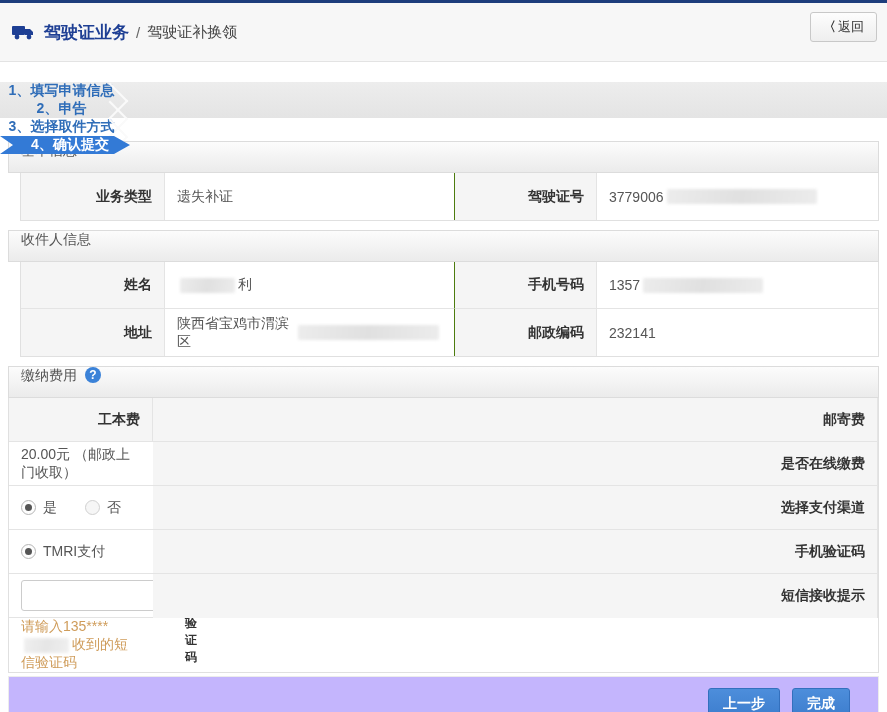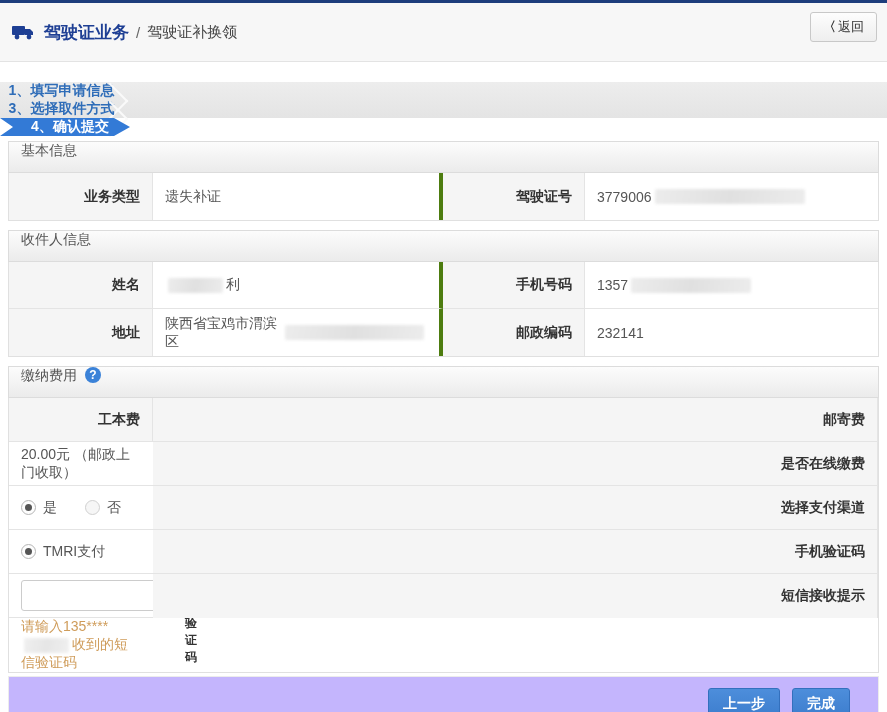--- a/index.html
+++ b/index.html
@@ -59,33 +59,33 @@
     height: 32px; background: linear-gradient(#fcfcfc, #ebebeb);
     border: 1px solid #dcdcdc; display: flex; align-items: flex-start;
     padding: 0 12px; color: #555; font-size: 14px;
   }
   .help-icon {
     width: 16px; height: 16px; border-radius: 50%; background: #3b82d8;
     color: #fff; font-size: 12px; font-weight: bold; line-height: 16px;
     text-align: center; margin-left: 8px; cursor: pointer; display: inline-block;
   }
   .tbl { border: 1px solid #e0e0e0; border-top: none; }
-  .grid2 { display: grid; grid-template-columns: 144px 290px 142px 1fr; }
+  .grid2 { display: grid; grid-template-columns: 144px 290px 142px 1fr; margin-left: 12px; }
   .grid1 { display: grid; grid-template-columns: 144px 1fr; }
   .cell {
     min-height: 47px; display: flex; align-items: center;
     border-bottom: 1px solid #e4e4e4; padding: 0 12px;
   }
   .grid1 .cell { min-height: 44px; }
   .tbl .row-last .cell, .tbl .cell.last-row { border-bottom: none; }
   .lbl {
     background: #f5f5f5; justify-content: flex-end; font-weight: bold;
     color: #333; border-right: 1px solid #e4e4e4; text-align: right;
   }
-  .val { color: #555; border-right: 4px solid #4d7c0f; }
+  .val { color: #555; border-right: 1px solid #4d7c0f; }
   .val.end { border-right: none; }
   
   .redact {
     display: inline-block; height: 15px; border-radius: 2px;
     background: linear-gradient(100deg, #ececec, #e0e0e0, #ececec);
     filter: blur(1.5px); vertical-align: middle; margin: 0 3px;
   }
   .w150 { width: 150px; } .w120 { width: 120px; }
   .w55 { width: 55px; } .w45 { width: 45px; }
   
@@ -142,20 +142,21 @@
     </svg>
   </span>
   <span class="title">驾驶证业务</span>
   <span class="sep">/</span>
   <span class="subtitle">驾驶证补换领</span>
   <button class="back-btn"><span class="chev">〈</span><span>返回</span></button>
 </div>
 
 <div class="tabs">
   <div class="tab">1、填写申请信息</div>
+  <div class="tab">2、申告</div>
   <div class="tab">3、选择取件方式</div>
   <div class="tab active">4、确认提交</div>
 </div>
 
 <div class="section gap">
   <div class="section-head">
     <span>基本信息</span>
   </div>
   <div class="tbl grid2">
     <div class="cell lbl last-row">业务类型</div>

